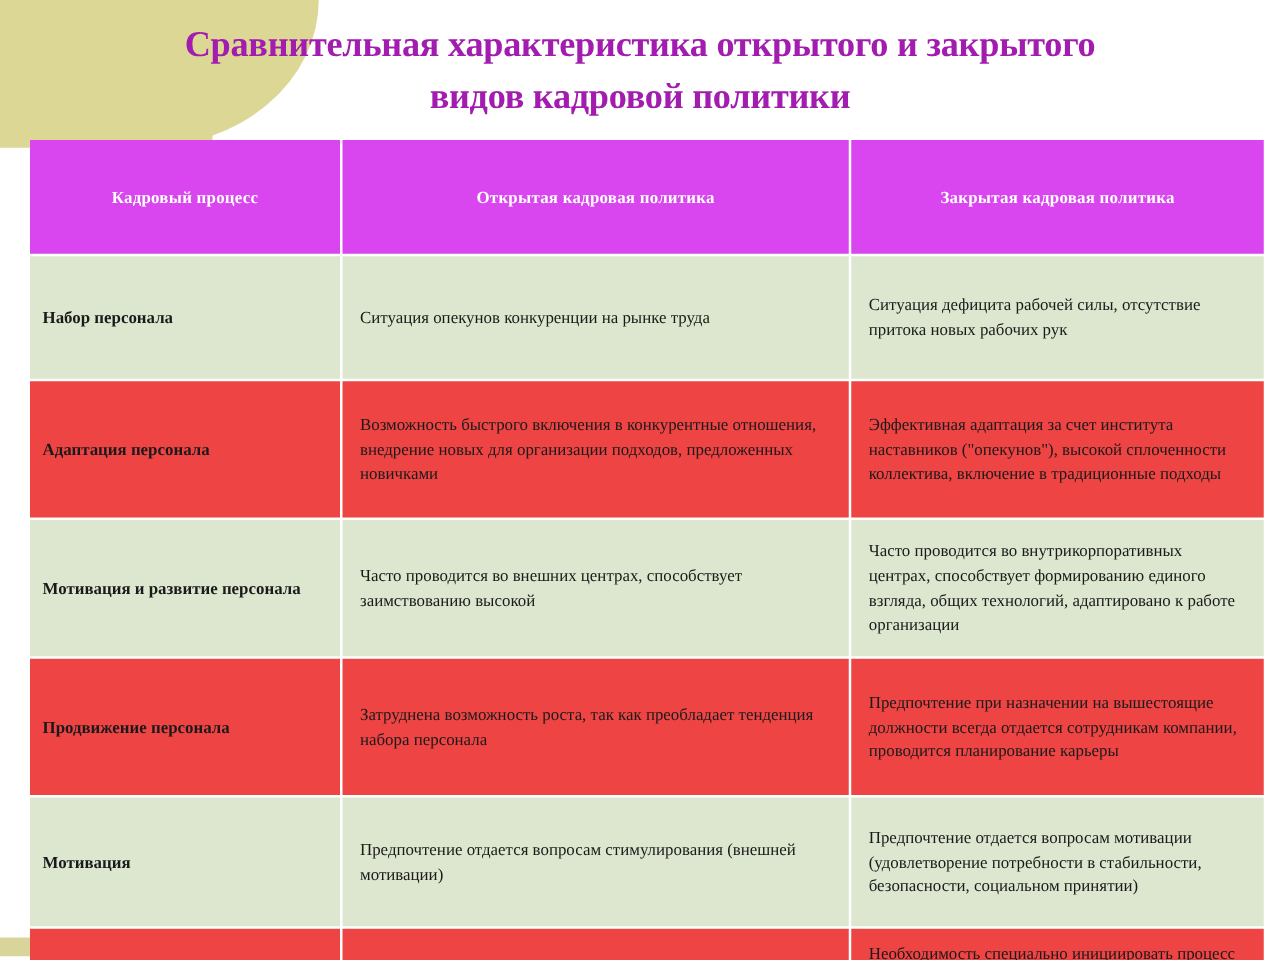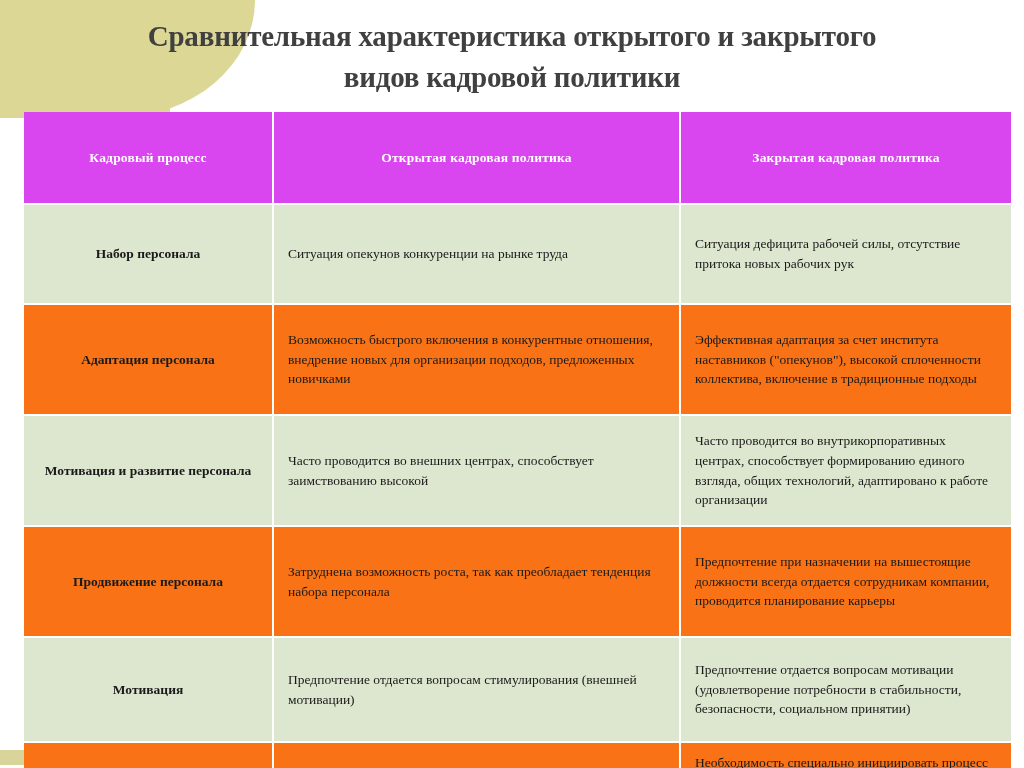--- a/index.html
+++ b/index.html
@@ -56,21 +56,21 @@
     width: 1024px;
     z-index: 3;
     text-align: center;
     padding: 0 48px;
     box-sizing: border-box;
   }
   .slide-title {
     font-family: "Liberation Serif", "DejaVu Serif", serif;
     font-size: 29px;
     font-weight: bold;
-    color: #404040;
+    color: #a21caf;
     line-height: 1.42;
     letter-spacing: -0.2px;
     margin: 0;
     white-space: pre-line;
   }
 
   
   .table-wrap {
     position: absolute;
     left: 22px;
@@ -105,24 +105,23 @@
   tbody td {
     font-family: "Liberation Serif", "DejaVu Serif", serif;
     font-size: 13.5px;
     color: #1a1a1a;
     line-height: 1.46;
     vertical-align: middle;
     padding: 9px 14px;
     border: none;
   }
   tbody tr.shade-a td { background: #dde7cf; }
-  tbody tr.shade-b td { background: #f97316; }
+  tbody tr.shade-b td { background: #ef4444; }
 
   td.rowhead {
-    text-align: center;
     font-weight: bold;
     font-size: 13.5px;
     padding: 9px 10px;
   }
   td.body-cell {
     text-align: left;
   }
 
   tbody tr.h-r1 td { height: 80px; }
   tbody tr.h-r2 td { height: 91px; }

